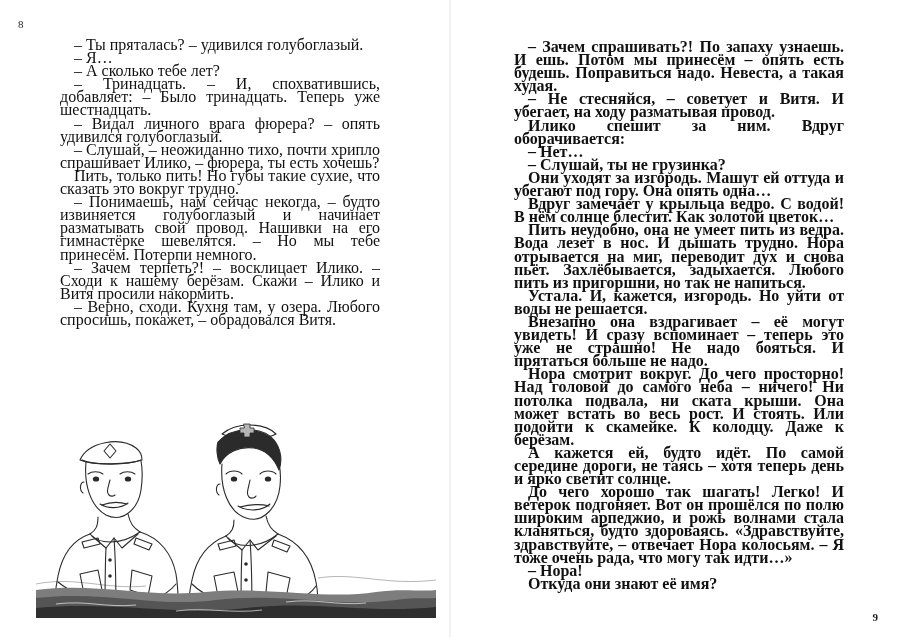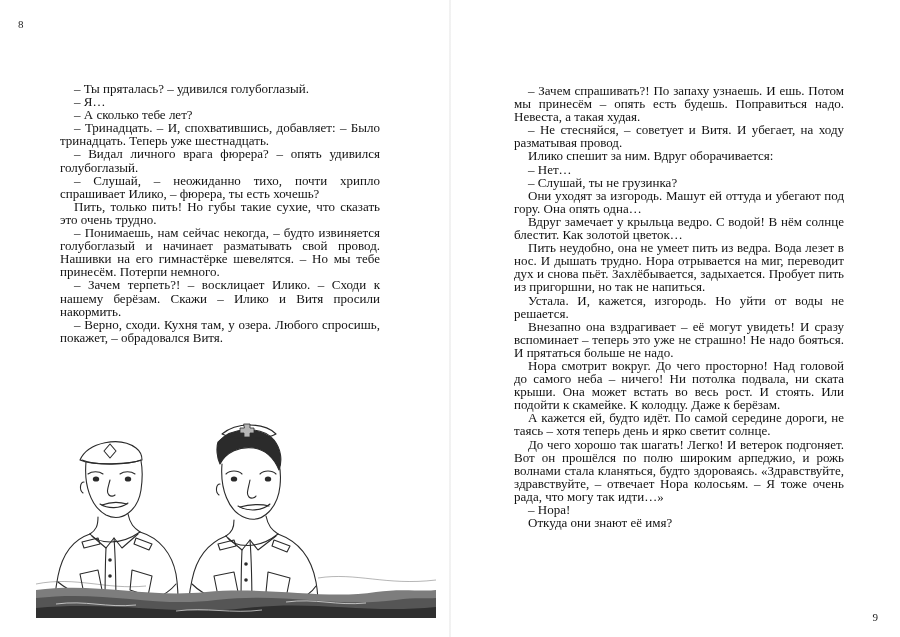--- a/index.html
+++ b/index.html
@@ -29,20 +29,21 @@
   }
   .page-left {
     left: 0;
     width: 450px;
     padding: 18px 28px 18px 20px;
   }
   .page-right {
     left: 450px;
     width: 450px;
     padding: 18px 28px 18px 40px;
+    font-weight: bold;
   }
   .gutter {
     position: absolute;
     left: 449px;
     top: 0;
     width: 2px;
     height: 637px;
     background: linear-gradient(to right, #ffffff 0%, #e9e9e9 40%, #d9d9d9 50%, #efefef 70%, #ffffff 100%);
   }
   .folio {
@@ -54,26 +55,25 @@
     position: absolute;
     left: 18px;
     top: 18px;
   }
   .folio-right {
     position: absolute;
     right: 22px;
     bottom: 14px;
   }
   .textblock {
-    font-size: 13px;
+    font-size: 16px;
     line-height: 13.1px;
     text-align: justify;
     text-justify: inter-word;
     hyphens: manual;
-    margin-top: 44px;
   }
   .textblock p {
     margin: 0;
     text-indent: 14px;
   }
   .tb-left {
     position: absolute;
     left: 60px;
     top: 38px;
     width: 320px;
@@ -107,21 +107,21 @@
 
     <div class="folio folio-left">8</div>
 
     <div class="textblock tb-left">
       <p>– Ты пряталась? – удивился голубоглазый.</p>
       <p>– Я…</p>
       <p>– А сколько тебе лет?</p>
       <p>– Тринадцать. – И, спохватившись, добавляет: – Было тринадцать. Теперь уже шестнадцать.</p>
       <p>– Видал личного врага фюрера? – опять удивился голубоглазый.</p>
       <p>– Слушай, – неожиданно тихо, почти хрипло спрашивает Илико, – фюрера, ты есть хочешь?</p>
-      <p>Пить, только пить! Но губы такие сухие, что сказать это очень трудно.</p>
+      <p>Пить, только пить! Но губы такие сухие, что сказать это вокруг трудно.</p>
       <p>– Понимаешь, нам сейчас некогда, – будто извиняется голубоглазый и начинает разматывать свой провод. Нашивки на его гимнастёрке шевелятся. – Но мы тебе принесём. Потерпи немного.</p>
       <p>– Зачем терпеть?! – восклицает Илико. – Сходи к нашему берёзам. Скажи – Илико и Витя просили накормить.</p>
       <p>– Верно, сходи. Кухня там, у озера. Любого спросишь, покажет, – обрадовался Витя.</p>
     </div>
 
     <div class="illus">
       <svg width="400" height="240" viewBox="0 0 400 240" xmlns="http://www.w3.org/2000/svg">
         <g fill="none" stroke="#2b2b2b" stroke-width="1.1" stroke-linecap="round" stroke-linejoin="round">
 
           <path d="M44 82 C52 64 84 58 100 70 C104 73 106 78 106 82 C94 86 58 88 44 82 Z"></path>
@@ -227,21 +227,21 @@
   <div class="page page-right">
 
     <div class="textblock tb-right">
       <p>– Зачем спрашивать?! По запаху узнаешь. И ешь. Потом мы принесём – опять есть будешь. Поправиться надо. Невеста, а такая худая.</p>
       <p>– Не стесняйся, – советует и Витя. И убегает, на ходу разматывая провод.</p>
       <p>Илико спешит за ним. Вдруг оборачивается:</p>
       <p>– Нет…</p>
       <p>– Слушай, ты не грузинка?</p>
       <p>Они уходят за изгородь. Машут ей оттуда и убегают под гору. Она опять одна…</p>
       <p>Вдруг замечает у крыльца ведро. С водой! В нём солнце блестит. Как золотой цветок…</p>
-      <p>Пить неудобно, она не умеет пить из ведра. Вода лезет в нос. И дышать трудно. Нора отрывается на миг, переводит дух и снова пьёт. Захлёбывается, задыхается. Пробует пить из пригоршни, но так не напиться.</p>
+      <p>Пить неудобно, она не умеет пить из ведра. Вода лезет в нос. И дышать трудно. Нора отрывается на миг, переводит дух и снова пьёт. Захлёбывается, задыхается. Любого пить из пригоршни, но так не напиться.</p>
       <p>Устала. И, кажется, изгородь. Но уйти от воды не решается.</p>
       <p>Внезапно она вздрагивает – её могут увидеть! И сразу вспоминает – теперь это уже не страшно! Не надо бояться. И прятаться больше не надо.</p>
       <p>Нора смотрит вокруг. До чего просторно! Над головой до самого неба – ничего! Ни потолка подвала, ни ската крыши. Она может встать во весь рост. И стоять. Или подойти к скамейке. К колодцу. Даже к берёзам.</p>
       <p>А кажется ей, будто идёт. По самой середине дороги, не таясь – хотя теперь день и ярко светит солнце.</p>
       <p>До чего хорошо так шагать! Легко! И ветерок подгоняет. Вот он прошёлся по полю широким арпеджио, и рожь волнами стала кланяться, будто здороваясь. «Здравствуйте, здравствуйте, – отвечает Нора колосьям. – Я тоже очень рада, что могу так идти…»</p>
       <p>– Нора!</p>
       <p>Откуда они знают её имя?</p>
     </div>
 
     <div class="folio folio-right">9</div>

